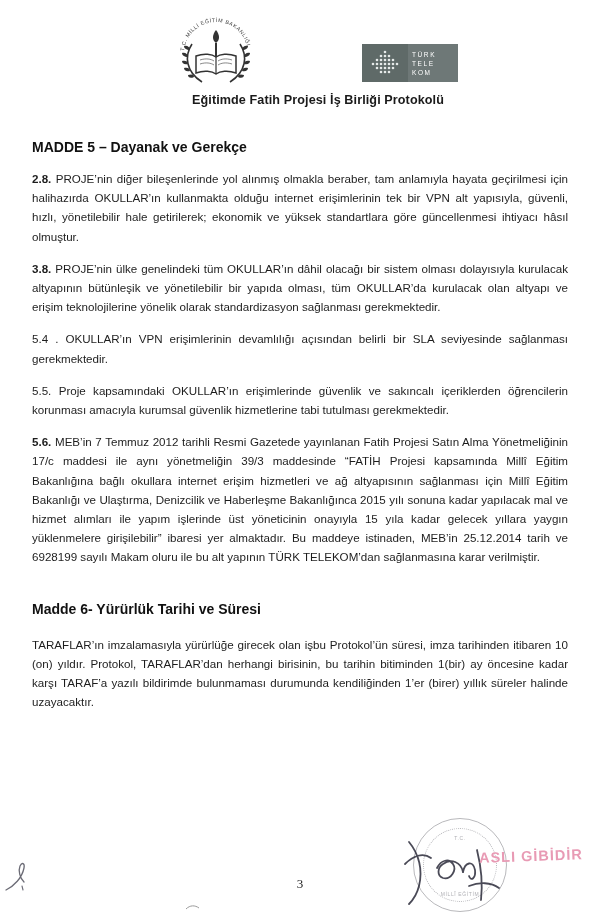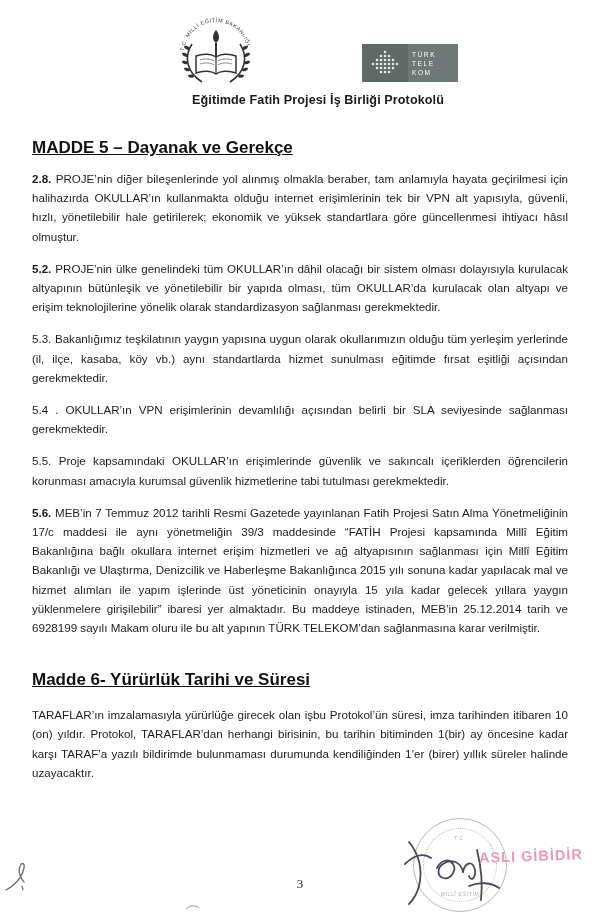--- a/index.html
+++ b/index.html
@@ -86,25 +86,24 @@
   p.para {
     margin: 0 0 13px 0;
     font-size: 11.6px;
     line-height: 19.2px;
     text-align: justify;
     text-justify: inter-word;
     color: #1d1d1d;
   }
   h2.heading {
     margin: 21px 0 13px 0;
-    font-size: 17px;
+    font-size: 14px;
     font-weight: bold;
     line-height: 17px;
     color: #111111;
-    text-decoration: underline;
   }
   h2.heading.m6 { margin: 34px 0 17px 0; }
   .lead { font-weight: bold; }
   .lead-plain { font-weight: normal; }
   .quote { }
 
   
   .page-number {
     position: absolute;
     left: 0;
@@ -272,26 +271,23 @@
   <div class="body-wrap">
 
 
     <h2 class="heading">MADDE 5 – Dayanak ve Gerekçe</h2>
 
     <p class="para">
       <span class="lead">2.8.</span><span> PROJE’nin diğer bileşenlerinde yol alınmış olmakla beraber, tam anlamıyla hayata geçirilmesi için halihazırda OKULLAR’ın kullanmakta olduğu internet erişimlerinin tek bir VPN alt yapısıyla, güvenli, hızlı, yönetilebilir hale getirilerek; ekonomik ve yüksek standartlara göre güncellenmesi ihtiyacı hâsıl olmuştur.</span>
     </p>
 
     <p class="para">
-      <span class="lead">5.2.</span><span> PROJE’nin ülke genelindeki tüm OKULLAR’ın dâhil olacağı bir sistem olması dolayısıyla kurulacak altyapının bütünleşik ve yönetilebilir bir yapıda olması, tüm OKULLAR’da kurulacak olan altyapı ve erişim teknolojilerine yönelik olarak standardizasyon sağlanması gerekmektedir.</span>
-    </p>
-
-    <p class="para">
-      <span class="lead-plain">5.3.</span><span>  Bakanlığımız teşkilatının yaygın yapısına uygun olarak okullarımızın olduğu tüm yerleşim yerlerinde (il, ilçe, kasaba, köy vb.) aynı standartlarda hizmet sunulması eğitimde fırsat eşitliği açısından gerekmektedir.</span>
-    </p>
+      <span class="lead">3.8.</span><span> PROJE’nin ülke genelindeki tüm OKULLAR’ın dâhil olacağı bir sistem olması dolayısıyla kurulacak altyapının bütünleşik ve yönetilebilir bir yapıda olması, tüm OKULLAR’da kurulacak olan altyapı ve erişim teknolojilerine yönelik olarak standardizasyon sağlanması gerekmektedir.</span>
+    </p>
+
 
     <p class="para">
       <span class="lead-plain">5.4 .</span><span>  OKULLAR’ın VPN erişimlerinin devamlılığı açısından belirli bir SLA seviyesinde sağlanması gerekmektedir.</span>
     </p>
 
     <p class="para">
       <span class="lead-plain">5.5.</span><span> Proje kapsamındaki OKULLAR’ın erişimlerinde güvenlik ve sakıncalı içeriklerden öğrencilerin korunması amacıyla  kurumsal güvenlik hizmetlerine tabi tutulması gerekmektedir.</span>
     </p>
 
     <p class="para">

